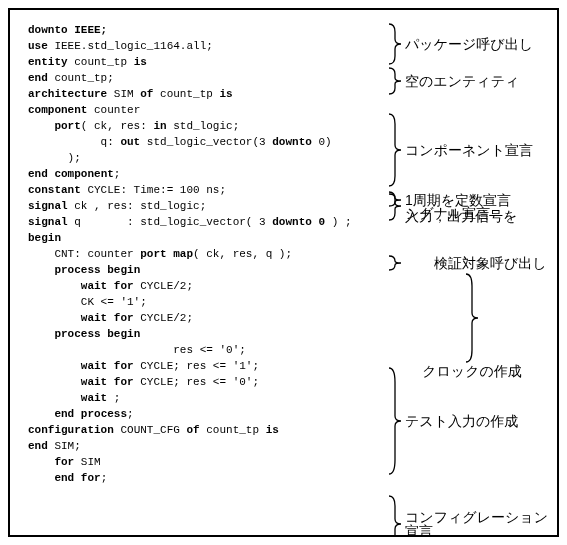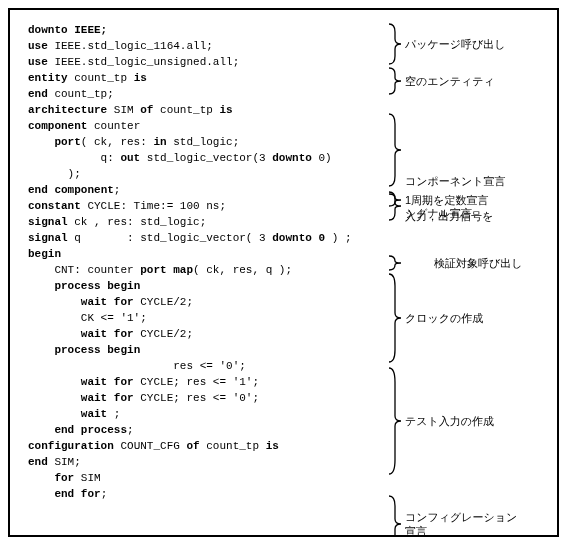--- a/index.html
+++ b/index.html
@@ -53,34 +53,33 @@
     height: 100%;
   }
   .brace svg {
     width: 100%;
     height: 100%;
     display: block;
   }
   .label {
     flex: 1 1 auto;
     font-family: "MS Gothic", "Meiryo", sans-serif;
-    font-size: 11px;
+    font-size: 14px;
     line-height: 14px;
     padding-left: 2px;
     color: #000;
   }
 </style>
 </head>
 <body>
 
 <div class="outer">
   <div>
     <div class="code-line"><span class="kw">downto IEEE;</span></div>
     <div class="code-line"><span class="kw">use</span><span> IEEE.std_logic_1164.all;</span></div>
-    <div class="code-line"><span class="kw">use</span><span> IEEE.std_logic_unsigned.all;</span></div>
     <div class="code-line"><span class="kw">entity</span><span> count_tp </span><span class="kw">is</span></div>
     <div class="code-line"><span class="kw">end</span><span> count_tp;</span></div>
     <div class="code-line"><span class="kw">architecture</span><span> SIM </span><span class="kw">of</span><span> count_tp </span><span class="kw">is</span></div>
     <div class="code-line"><span class="kw">component</span><span> counter</span></div>
     <div class="code-line"><span class="kw">    port</span><span>( ck, res: </span><span class="kw">in</span><span> std_logic;</span></div>
     <div class="code-line"><span>           q: </span><span class="kw">out</span><span> std_logic_vector(3 </span><span class="kw">downto</span><span> 0)</span></div>
     <div class="code-line"><span>      );</span></div>
     <div class="code-line"><span class="kw">end</span><span> </span><span class="kw">component</span><span>;</span></div>
     <div class="code-line"><span class="kw">constant</span><span> CYCLE: Time:= 100 ns;</span></div>
     <div class="code-line"><span class="kw">signal</span><span> ck , res: std_logic;</span></div>
@@ -117,21 +116,21 @@
 
     <div class="ann" style="top:56px;height:30px;">
       <div class="brace">
         <svg viewBox="0 0 18 30" preserveAspectRatio="none">
             <path d="M4 2 Q10 2 10 8 L10 12 Q10 15 16 15 Q10 15 10 18 L10 22 Q10 28 4 28" fill="none" stroke="#000" stroke-width="1.3"></path>
           </svg>
       </div>
       <div class="label">空のエンティティ</div>
     </div>
 
-    <div class="ann" style="top:102px;height:76px;align-items:flex-end;">
+    <div class="ann" style="top:102px;height:76px;">
       <div class="brace">
         <svg viewBox="0 0 18 76" preserveAspectRatio="none">
             <path d="M4 2 Q10 2 10 12 L10 33 Q10 38 16 38 Q10 38 10 43 L10 64 Q10 74 4 74" fill="none" stroke="#000" stroke-width="1.3"></path>
           </svg>
       </div>
       <div class="label">コンポーネント宣言</div>
     </div>
 
     <div class="ann" style="top:182px;height:16px;">
       <div class="brace">
@@ -160,21 +159,21 @@
 
     <div class="ann" style="top:244px;height:18px;gap:29px;">
       <div class="brace">
         <svg viewBox="0 0 18 18" preserveAspectRatio="none">
             <path d="M4 2 Q10 2 10 7 Q10 9 16 9 Q10 9 10 11 Q10 16 4 16" fill="none" stroke="#000" stroke-width="1.3"></path>
           </svg>
       </div>
       <div class="label">検証対象呼び出し</div>
     </div>
 
-    <div class="ann" style="top:262px;height:92px;">
+    <div class="ann" style="top:262px;height:92px;flex-direction:column;">
       <div class="brace">
         <svg viewBox="0 0 18 92" preserveAspectRatio="none">
             <path d="M4 2 Q10 2 10 14 L10 41 Q10 46 16 46 Q10 46 10 51 L10 78 Q10 90 4 90" fill="none" stroke="#000" stroke-width="1.3"></path>
           </svg>
       </div>
       <div class="label">クロックの作成</div>
     </div>
 
     <div class="ann" style="top:356px;height:110px;">
       <div class="brace">

